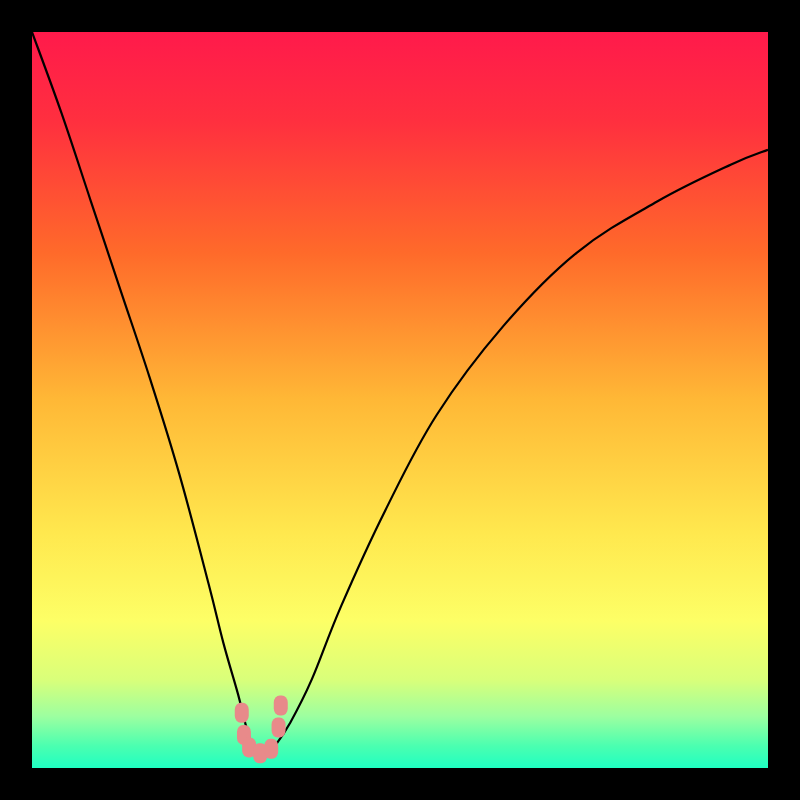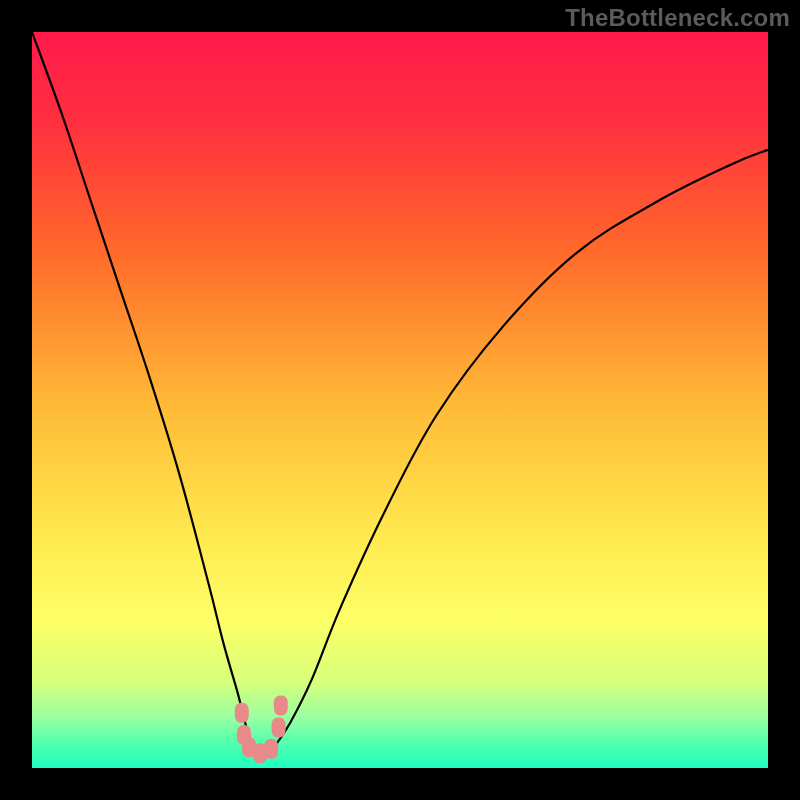--- a/index.html
+++ b/index.html
@@ -65,14 +65,13 @@
           <rect x="202.76" y="670.8" width="14" height="20" rx="6" ry="7" fill="#e88a8a" stroke="#a55858" stroke-width="0"></rect>
           <rect x="204.96800000000002" y="692.88" width="14" height="20" rx="6" ry="7" fill="#e88a8a" stroke="#a55858" stroke-width="0"></rect>
           <rect x="210.11999999999998" y="705.392" width="14" height="20" rx="6" ry="7" fill="#e88a8a" stroke="#a55858" stroke-width="0"></rect>
           <rect x="221.16" y="711.28" width="14" height="20" rx="6" ry="7" fill="#e88a8a" stroke="#a55858" stroke-width="0"></rect>
           <rect x="232.20000000000002" y="706.864" width="14" height="20" rx="6" ry="7" fill="#e88a8a" stroke="#a55858" stroke-width="0"></rect>
           <rect x="239.56" y="685.52" width="14" height="20" rx="6" ry="7" fill="#e88a8a" stroke="#a55858" stroke-width="0"></rect>
           <rect x="241.76799999999997" y="663.44" width="14" height="20" rx="6" ry="7" fill="#e88a8a" stroke="#a55858" stroke-width="0"></rect>
         </g>
     </svg>
   </div>
-  <div class="watermark">TheBottleneck.com</div>
 </div>
 
 </body></html>

